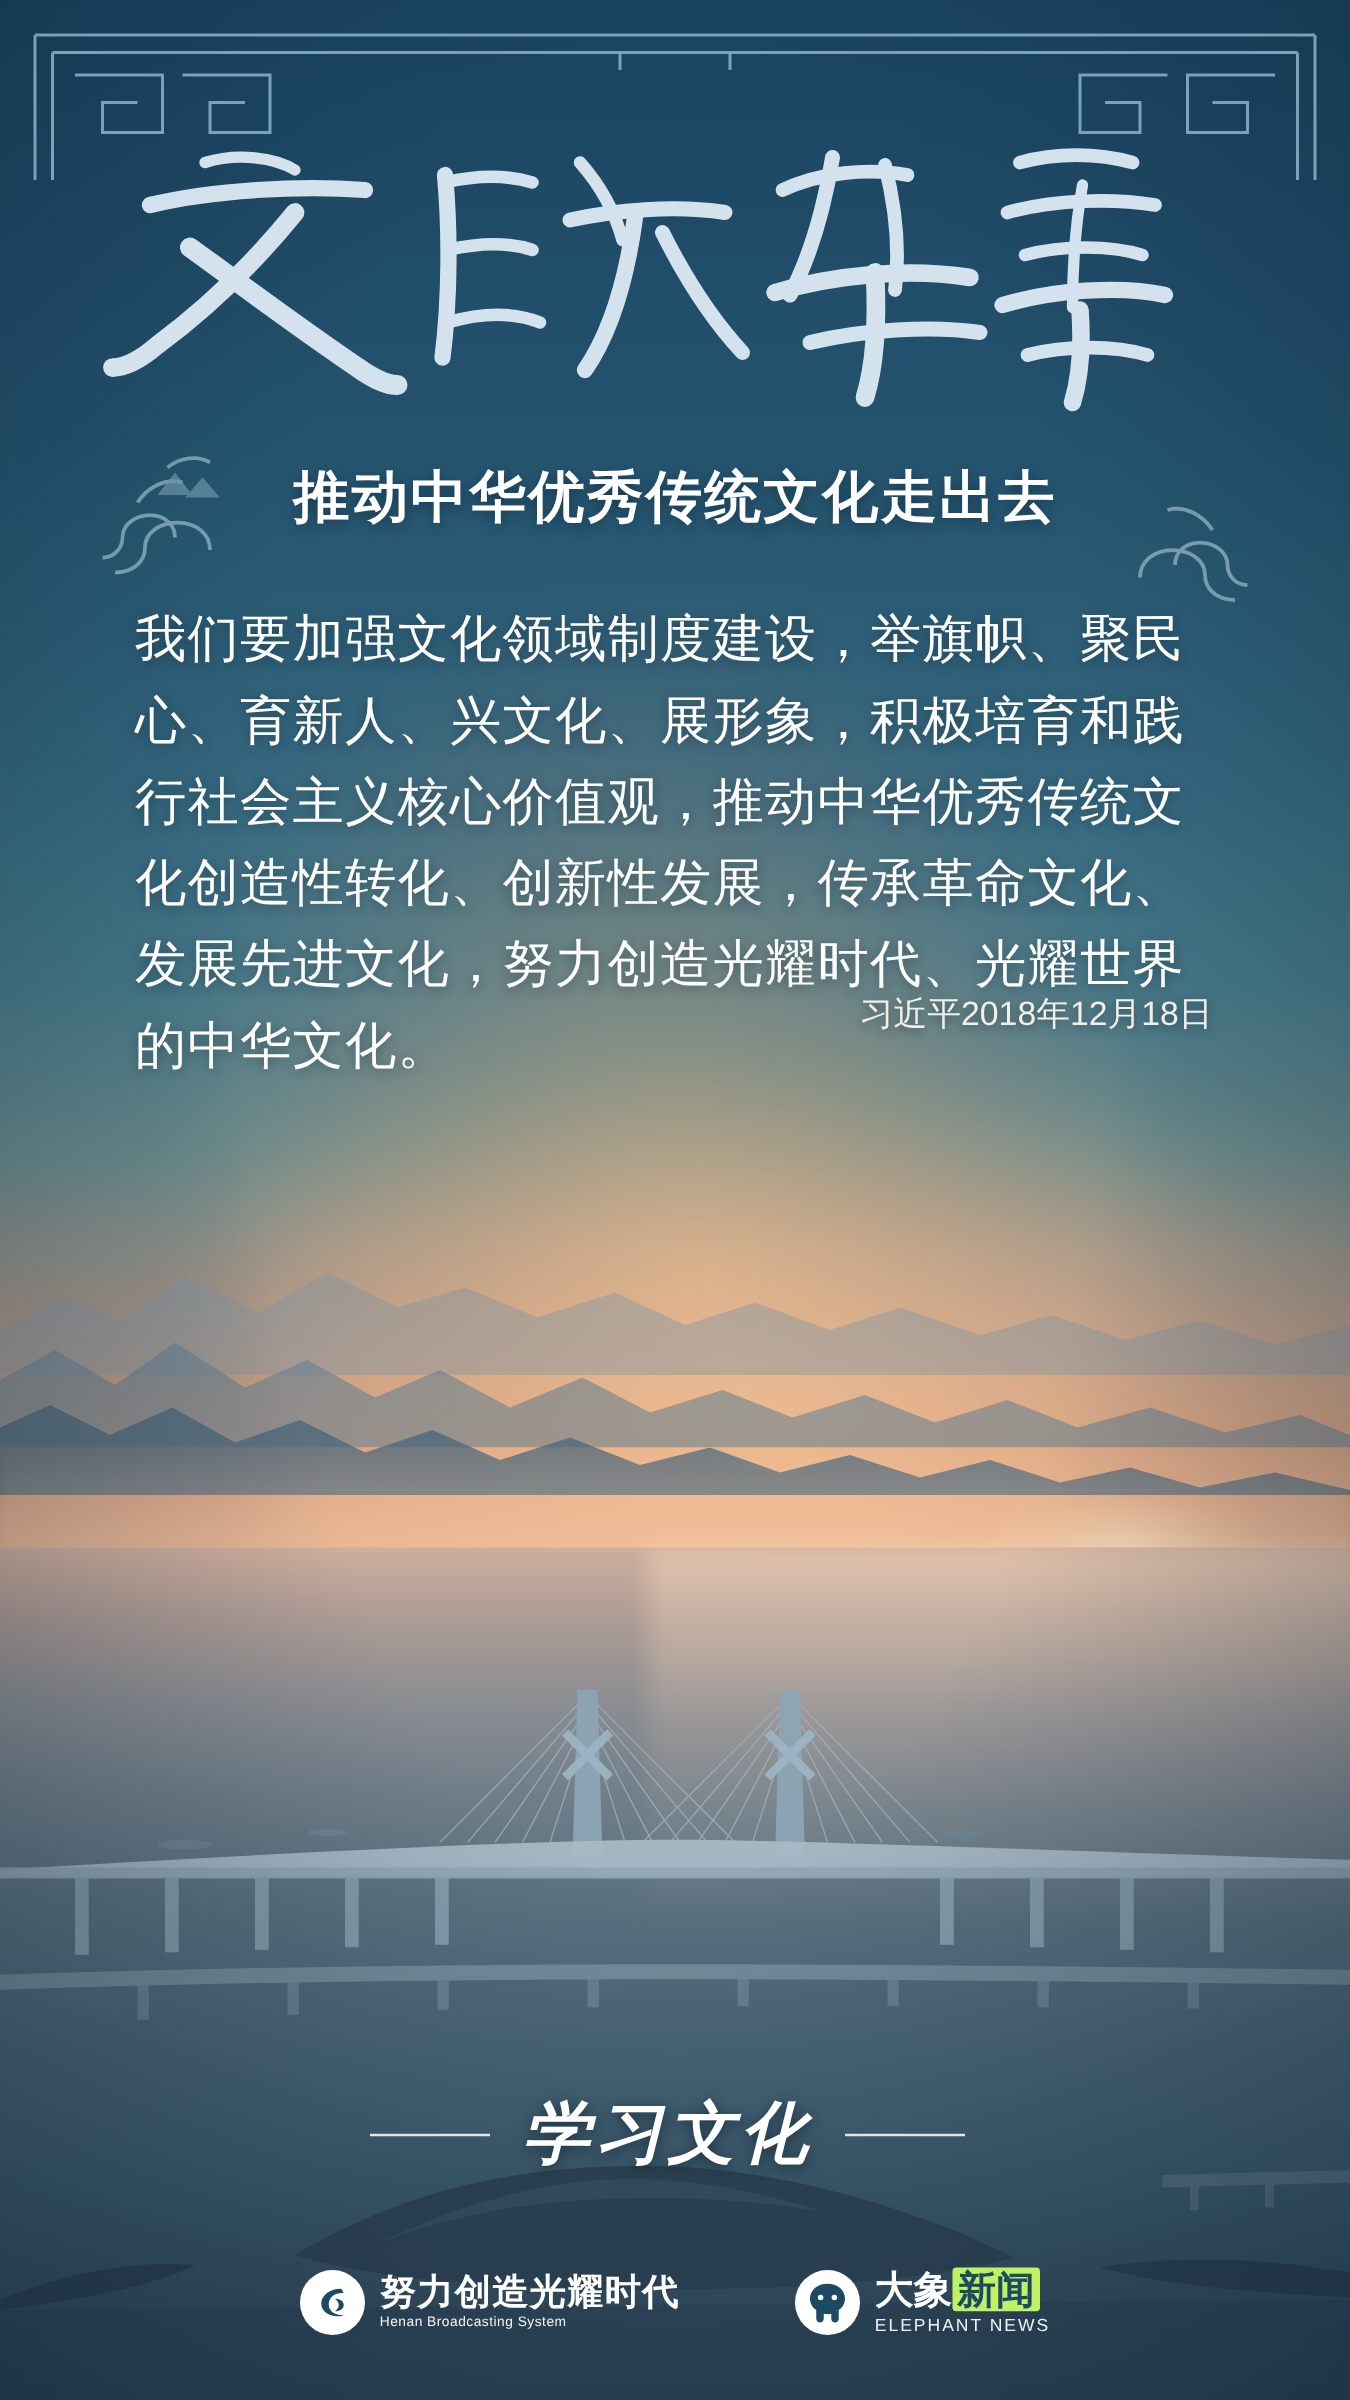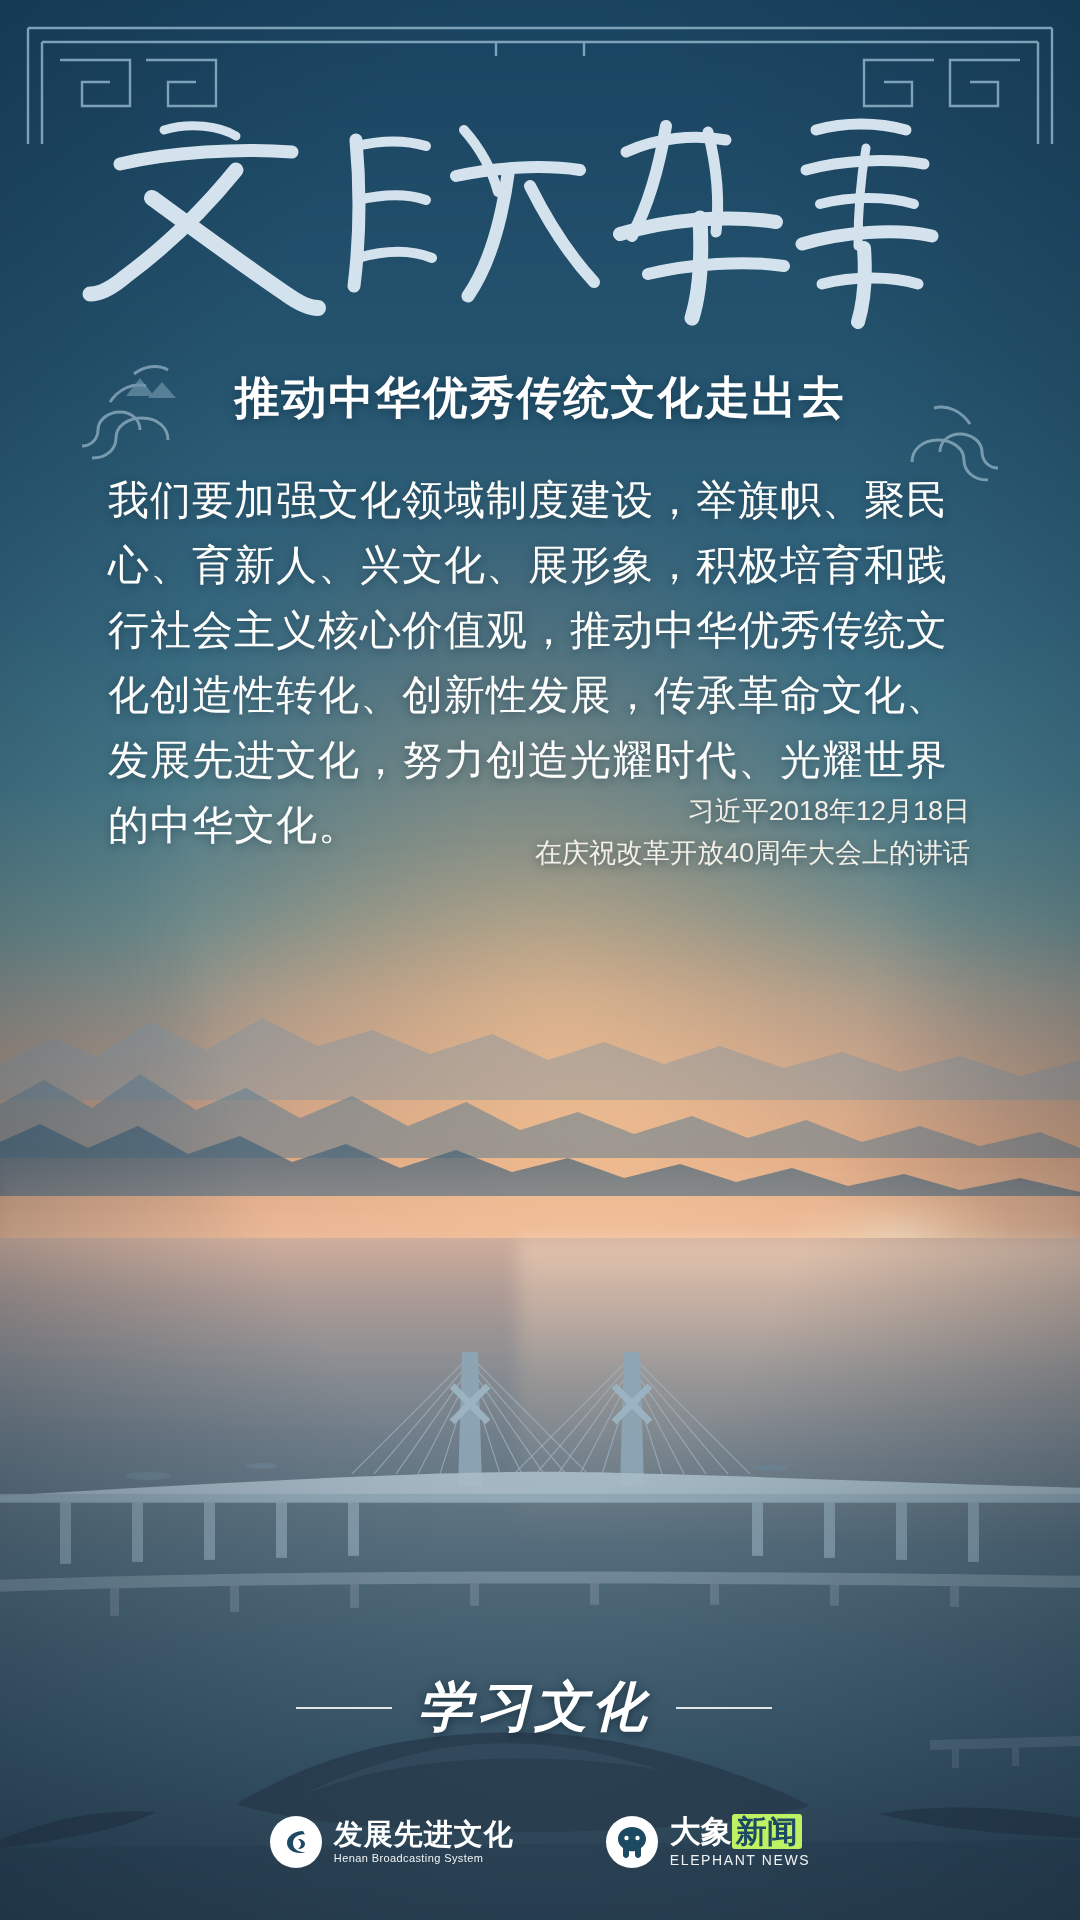--- a/index.html
+++ b/index.html
@@ -243,21 +243,21 @@
   }
   .cloud-orn svg { width: 100%; height: 100%; display: block; }
   .cloud-left  { left: 74px;  top: 350px; }
   .cloud-right { right: 74px; top: 372px; transform: scaleX(-1); }
 
   
   .quote {
     position: absolute;
     left: 108px;
     width: 872px;
-    top: 468px;
+    top: 479px;
     font-family: "Liberation Sans", sans-serif;
     font-size: 41px;
     line-height: 65px;
     letter-spacing: 1px;
     color: #fdfdfb;
     text-shadow: 0 2px 9px rgba(10, 36, 56, 0.45);
   }
 
   
   .attrib {
@@ -578,41 +578,40 @@
     </div>
 
     <div class="headline-wrap">
       <span class="headline">推动中华优秀传统文化走出去</span>
     </div>
 
     <div class="quote">我们要加强文化领域制度建设，举旗帜、聚民心、育新人、兴文化、展形象，积极培育和践行社会主义核心价值观，推动中华优秀传统文化创造性转化、创新性发展，传承革命文化、发展先进文化，努力创造光耀时代、光耀世界的中华文化。</div>
 
     <div class="attrib">
       <div>习近平2018年12月18日</div>
-      <div>在庆祝改革开放40周年大会上的讲话</div>
     </div>
 
     <div class="bottom-logo">
       <span class="rule"></span>
       <span class="bottom-logo-text">学习文化</span>
       <span class="rule"></span>
     </div>
 
     <div class="footer">
 
       <div class="logo-unit">
         <span class="logo-mark">
           <svg width="40" height="40" viewBox="0 0 40 40" aria-hidden="true">
             <circle cx="20" cy="20" r="19" fill="#ffffff"></circle>
             <path d="M27,9 C18,9 11,14 11,21 C11,27 17,31 24,31 C26,31 28,30.6 29,30 C24,30.4 17,28 17,21.5 C17,15.5 22,12 29,12.4 Z" fill="#1d4a63"></path>
             <path d="M22,17 C26,17 29,19 29,22 C29,25 26,27 22,27 C24,25.4 25,23.8 25,22 C25,20.2 24,18.6 22,17 Z" fill="#1d4a63"></path>
           </svg>
         </span>
         <span class="logo-text">
-          <span class="logo-cn">发展先进文化</span>
+          <span class="logo-cn">努力创造光耀时代</span>
           <span class="logo-en">Henan Broadcasting System</span>
         </span>
       </div>
 
       <div class="logo-unit">
         <span class="logo-mark">
           <svg width="42" height="40" viewBox="0 0 42 40" aria-hidden="true">
             <path d="M21,5 C13,5 7,10 7,17 C7,21 9,24 12,26 L12,33 C12,34.6 13.4,36 15,36 C16.6,36 18,34.6 18,33 L18,29 C19,29.2 20,29.3 21,29.3 C22,29.3 23,29.2 24,29 L24,33 C24,34.6 25.4,36 27,36 C28.6,36 30,34.6 30,33 L30,26 C33,24 35,21 35,17 C35,10 29,5 21,5 Z" fill="#1d4a63"></path>
             <circle cx="15.5" cy="16" r="2.2" fill="#ffffff"></circle>
             <circle cx="26.5" cy="16" r="2.2" fill="#ffffff"></circle>

